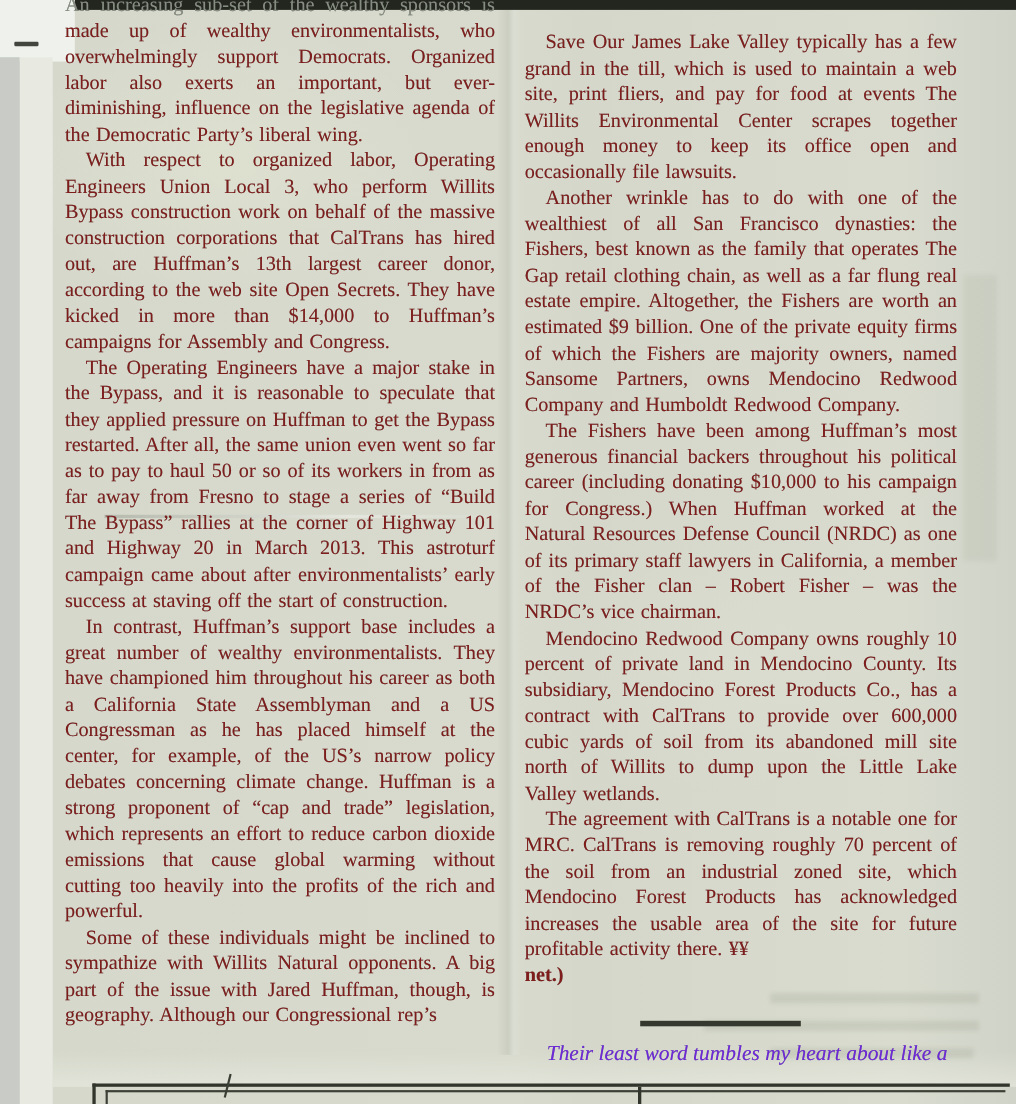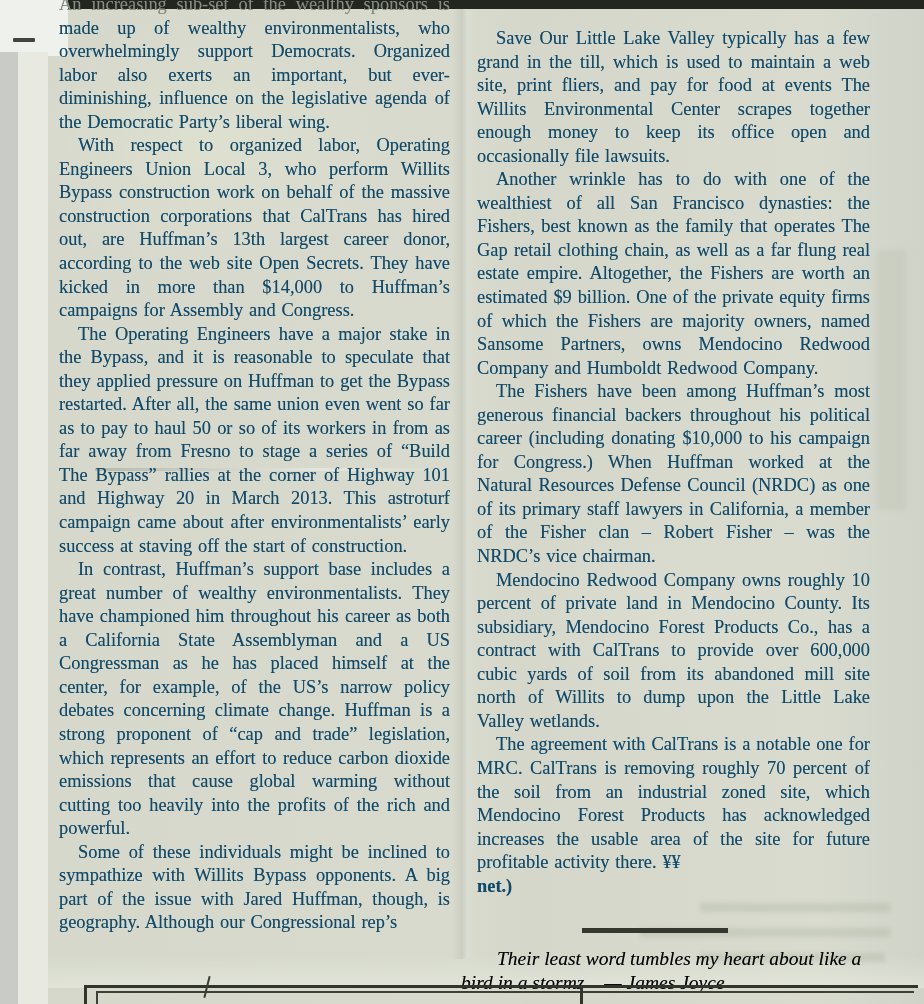--- a/index.html
+++ b/index.html
@@ -25,42 +25,42 @@
       linear-gradient(90deg, #d5d8cb 0%, #d7dacd 48%, #d4d7ca 55%, #d8dbce 88%, #d0d3c8 100%),
       #d6d9cc;
   }
   .paper-foot{position:absolute;left:48px;top:956px;width:876px;height:32px;
     background:linear-gradient(180deg, rgba(232,233,224,0), rgba(236,237,228,0.55));}
   .fold-shadow{position:absolute;left:452px;top:7px;width:22px;height:952px;
     background:linear-gradient(90deg, transparent, rgba(95,100,88,0.10) 45%, rgba(255,255,255,0.10) 70%, transparent);}
   .crease{position:absolute;left:95px;top:468px;width:370px;height:3px;
     background:linear-gradient(90deg, rgba(90,95,85,0.25), rgba(255,255,255,0.35) 60%, transparent);filter:blur(0.6px);}
   
-  .col{position:absolute;color:#0c4a6e;}
+  .col{position:absolute;color:#7f1d1d;}
   .col p{
     margin:0;
     font-size:18.4px;
     line-height:23.55px;
     text-align:justify;
     text-indent:19px;
     word-spacing:1.2px;
     text-shadow:0 0 0.5px rgba(77,84,74,0.55);
   }
   .col-left{left:59px;top:0;width:391px;height:963px;overflow:hidden;}
   .col-left .col-inner{margin-top:-7px;}
   .col-left p:first-child{text-indent:0;}
   .col-left p:first-child::first-line{color:#878d82;}
   .col-right{left:477px;top:27px;width:393px;}
   .contact-l1{text-align-last:justify;}
   .contact-l2{text-indent:0 !important;font-weight:bold;}
   
   .section-rule{position:absolute;left:582px;top:928px;width:146px;height:5px;background:#34382f;}
   .pull-quote{
     position:absolute;left:461px;top:947px;width:402px;
-    font-style:italic;font-size:19.5px;line-height:24px;color:#000000;
+    font-style:italic;font-size:19.5px;line-height:24px;color:#6d28d9;
     text-shadow:0 0 0.5px rgba(64,71,61,0.5);
   }
   .pull-quote .q1{text-indent:36px;}
   .pull-quote .q2 .attr{margin-left:20px;}
   .pull-quote div{margin:0;}
   
   .box-top1{position:absolute;left:84px;top:985px;width:834px;height:3px;background:#31352c;}
   .box-top2{position:absolute;left:96px;top:991px;width:818px;height:2px;background:#3c4036;}
   .box-left1{position:absolute;left:84px;top:985px;width:3px;height:19px;background:#31352c;}
   .box-left2{position:absolute;left:96px;top:991px;width:2px;height:13px;background:#3c4036;}
@@ -91,42 +91,39 @@
 <div class="ghost g2"></div>
 <div class="ghost g3"></div>
 <div class="ghost g4"></div>
 
 <div class="col col-left">
   <div class="col-inner">
       <p>An increasing sub-set of the wealthy sponsors is made up of wealthy environmentalists, who overwhelmingly support Democrats. Organized labor also exerts an important, but ever-diminishing, influence on the legislative agenda of the Democratic Party’s liberal wing.</p>
       <p>With respect to organized labor, Operating Engineers Union Local 3, who perform Willits Bypass construction work on behalf of the massive construction corporations that CalTrans has hired out, are Huffman’s 13th largest career donor, according to the web site Open Secrets. They have kicked in more than $14,000 to Huffman’s campaigns for Assembly and Congress.</p>
       <p>The Operating Engineers have a major stake in the Bypass, and it is reasonable to speculate that they applied pressure on Huffman to get the Bypass restarted. After all, the same union even went so far as to pay to haul 50 or so of its workers in from as far away from Fresno to stage a series of “Build The Bypass” rallies at the corner of Highway 101 and Highway 20 in March 2013. This astroturf campaign came about after environmentalists’ early success at staving off the start of construction.</p>
       <p>In contrast, Huffman’s support base includes a great number of wealthy environmentalists. They have championed him throughout his career as both a California State Assemblyman and a US Congressman as he has placed himself at the center, for example, of the US’s narrow policy debates concerning climate change. Huffman is a strong proponent of “cap and trade” legislation, which represents an effort to reduce carbon dioxide emissions that cause global warming without cutting too heavily into the profits of the rich and powerful.</p>
-      <p>Some of these individuals might be inclined to sympathize with Willits Bypass opponents. A big part of the issue with Jared Huffman, though, is geography. Although our Congressional rep’s</p>
+      <p>Some of these individuals might be inclined to sympathize with Willits Natural opponents. A big part of the issue with Jared Huffman, though, is geography. Although our Congressional rep’s</p>
     </div>
 </div>
 
 <div class="col col-right">
   <div>
-      <p>Save Our Little Lake Valley typically has a few grand in the till, which is used to maintain a web site, print fliers, and pay for food at events The Willits Environmental Center scrapes together enough money to keep its office open and occasionally file lawsuits.</p>
+      <p>Save Our James Lake Valley typically has a few grand in the till, which is used to maintain a web site, print fliers, and pay for food at events The Willits Environmental Center scrapes together enough money to keep its office open and occasionally file lawsuits.</p>
       <p>Another wrinkle has to do with one of the wealthiest of all San Francisco dynasties: the Fishers, best known as the family that operates The Gap retail clothing chain, as well as a far flung real estate empire. Altogether, the Fishers are worth an estimated $9 billion. One of the private equity firms of which the Fishers are majority owners, named Sansome Partners, owns Mendocino Redwood Company and Humboldt Redwood Company.</p>
       <p>The Fishers have been among Huffman’s most generous financial backers throughout his political career (including donating $10,000 to his campaign for Congress.) When Huffman worked at the Natural Resources Defense Council (NRDC) as one of its primary staff lawyers in California, a member of the Fisher clan – Robert Fisher – was the NRDC’s vice chairman.</p>
       <p>Mendocino Redwood Company owns roughly 10 percent of private land in Mendocino County. Its subsidiary, Mendocino Forest Products Co., has a contract with CalTrans to provide over 600,000 cubic yards of soil from its abandoned mill site north of Willits to dump upon the Little Lake Valley wetlands.</p>
       <p>The agreement with CalTrans is a notable one for MRC. CalTrans is removing roughly 70 percent of the soil from an industrial zoned site, which Mendocino Forest Products has acknowledged increases the usable area of the site for future profitable activity there. ¥¥</p>
     </div>
   <p class="contact-l2">net.)</p>
 </div>
 
 <div class="section-rule"></div>
 
 <div class="pull-quote">
   <div class="q1">Their least word tumbles my heart about like a</div>
-  <div class="q2">
-    <span>bird in a stormz</span><span class="attr">— James Joyce</span>
-  </div>
 </div>
 
 <div class="box-top1"></div>
 <div class="box-top2"></div>
 <div class="box-left1"></div>
 <div class="box-left2"></div>
 <div class="box-div"></div>
 <div class="box-tick"></div>
 
 </body></html>

